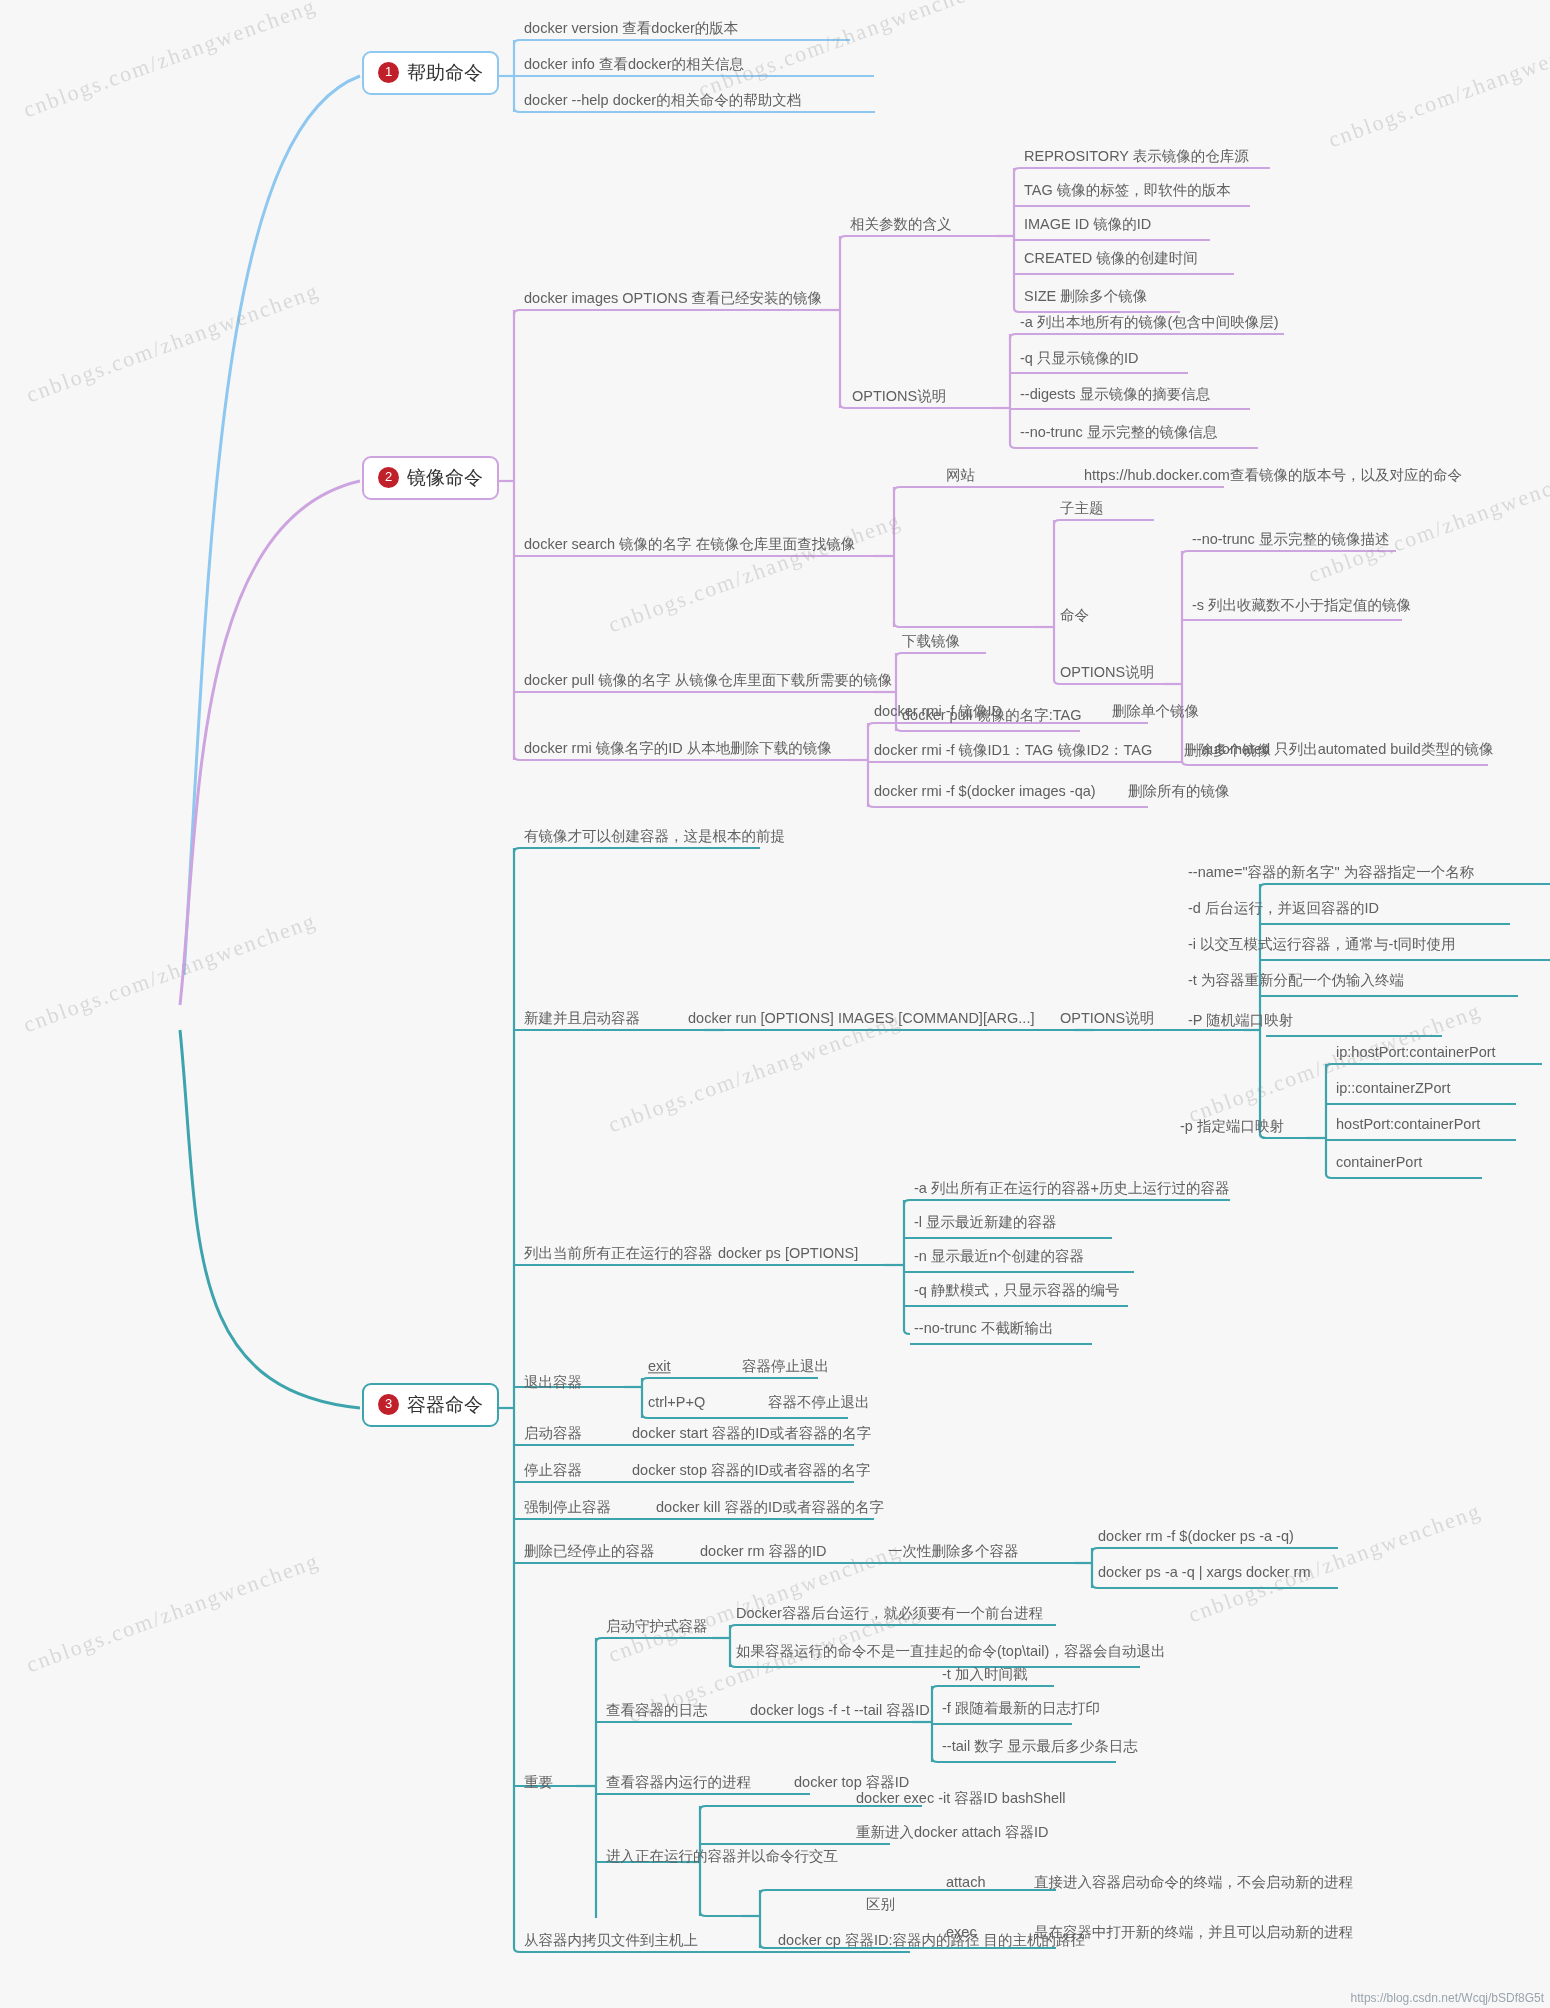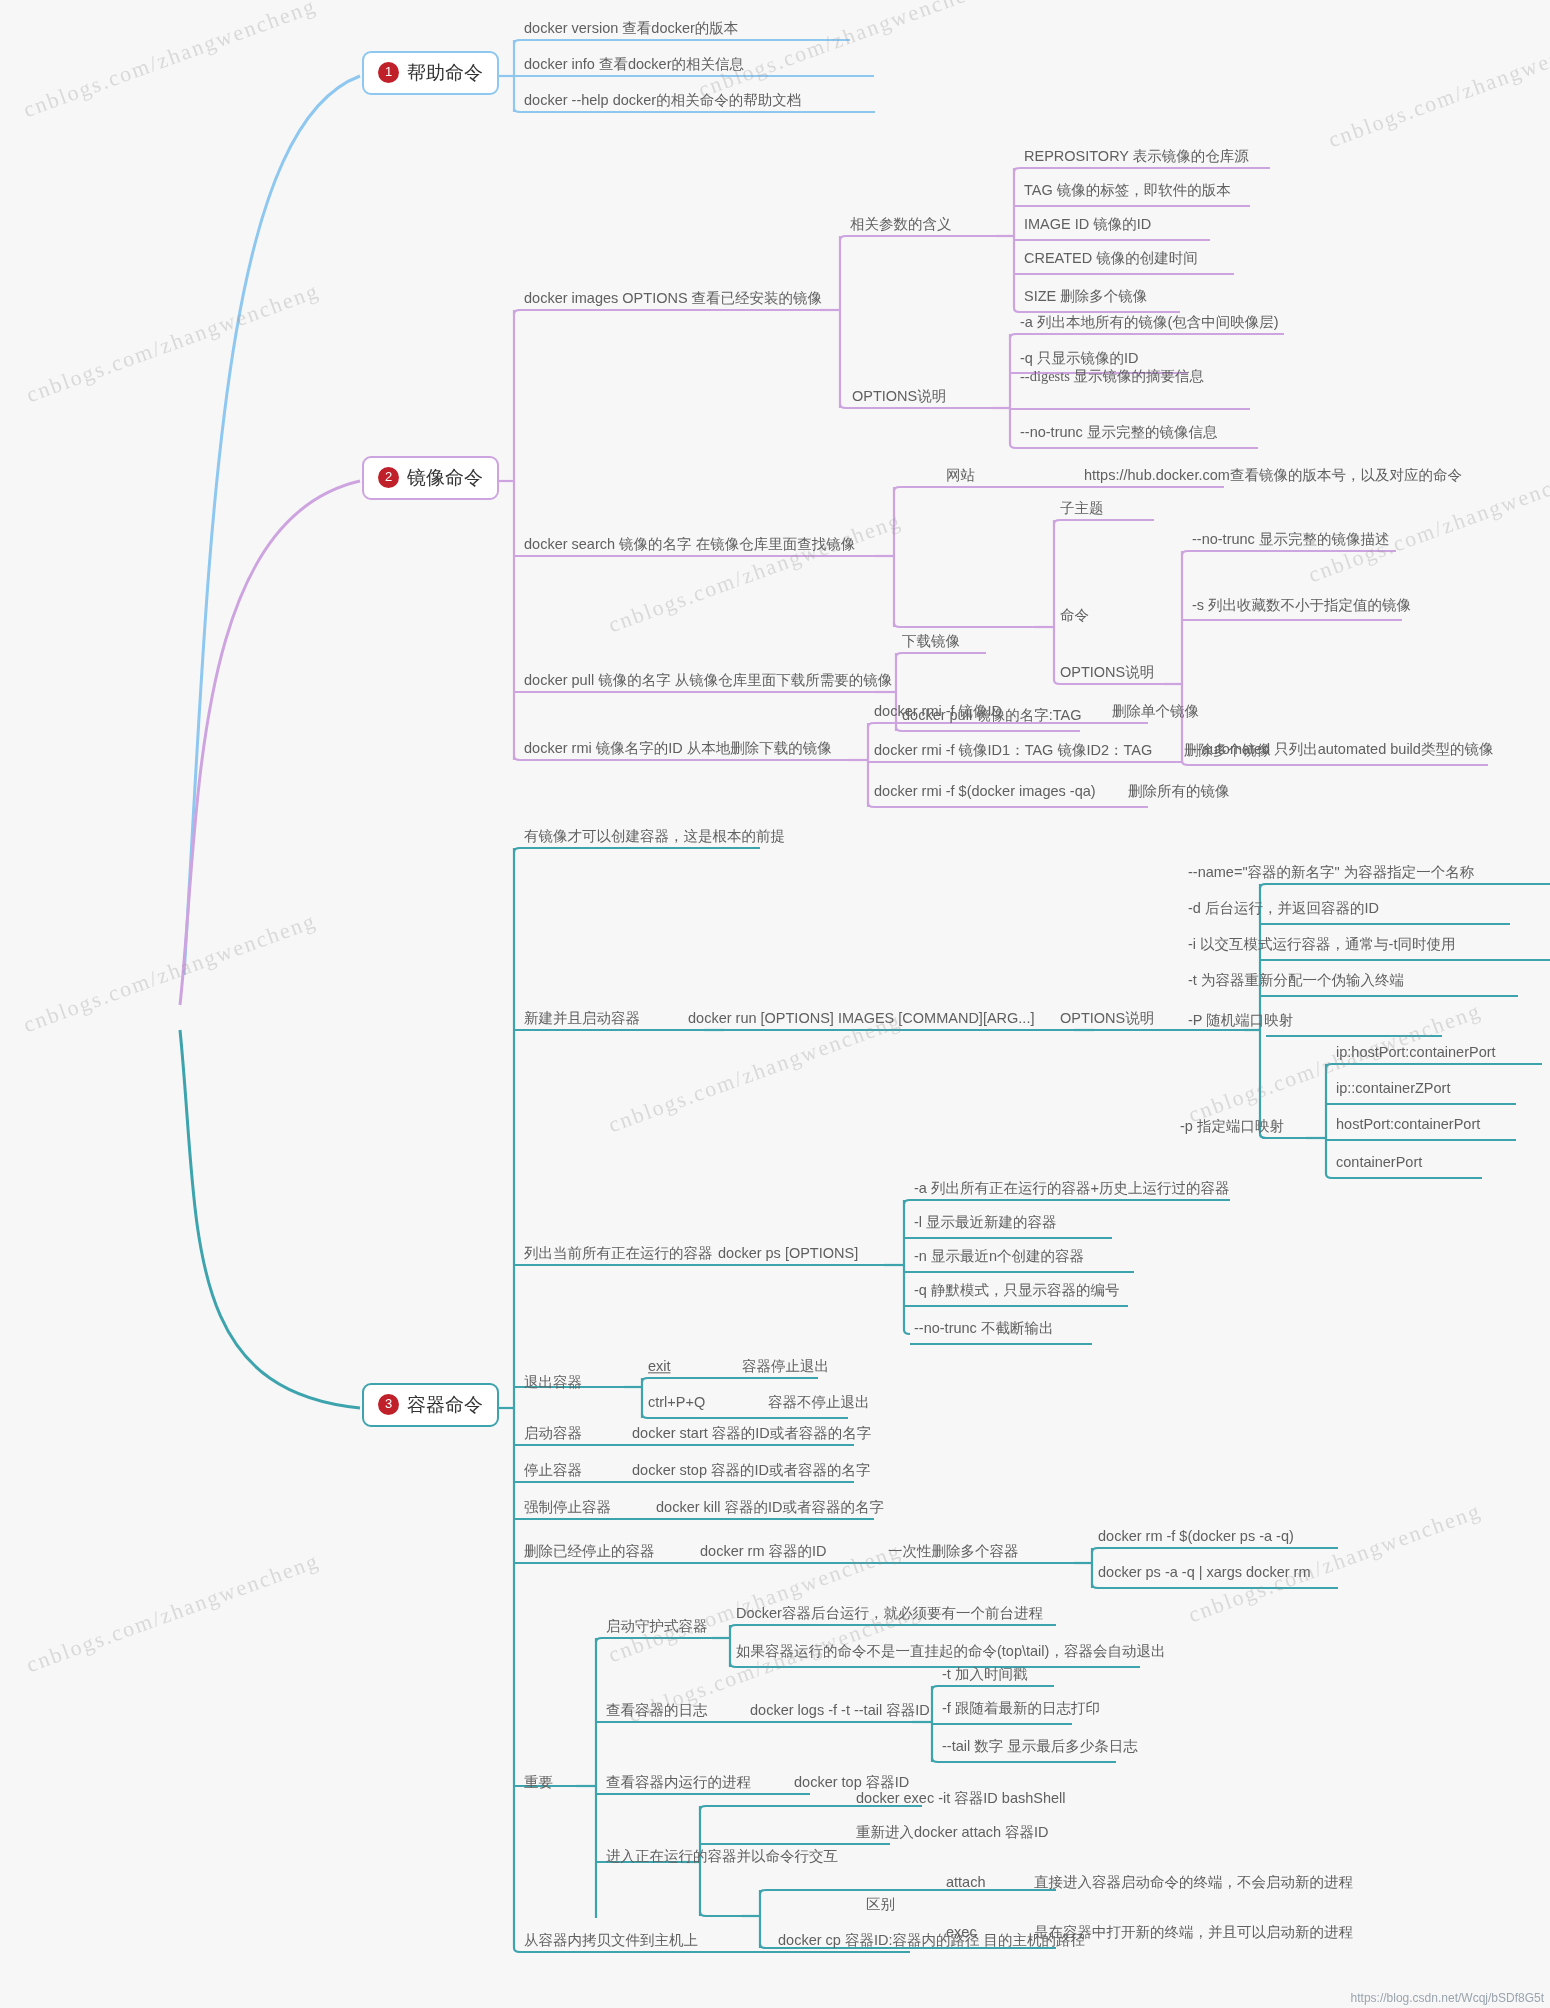--- a/index.html
+++ b/index.html
@@ -238,21 +238,21 @@
   <div class="node leaf" style="left:524px;top:310px;">docker images  OPTIONS 查看已经安装的镜像</div>
   <div class="node leaf" style="left:850px;top:236px;">相关参数的含义</div>
   <div class="node leaf" style="left:1024px;top:168px;">REPROSITORY 表示镜像的仓库源</div>
   <div class="node leaf" style="left:1024px;top:202px;">TAG 镜像的标签，即软件的版本</div>
   <div class="node leaf" style="left:1024px;top:236px;">IMAGE ID 镜像的ID</div>
   <div class="node leaf" style="left:1024px;top:270px;">CREATED 镜像的创建时间</div>
   <div class="node leaf" style="left:1024px;top:308px;">SIZE 删除多个镜像</div>
   <div class="node leaf" style="left:852px;top:408px;">OPTIONS说明</div>
   <div class="node leaf" style="left:1020px;top:334px;">-a 列出本地所有的镜像(包含中间映像层)</div>
   <div class="node leaf" style="left:1020px;top:370px;">-q 只显示镜像的ID</div>
-  <div class="node leaf" style="left:1020px;top:388px;font-family:Liberation Serif, serif;">--digests 显示镜像的摘要信息</div>
+  <div class="node leaf" style="left:1020px;top:406px;">--digests 显示镜像的摘要信息</div>
   <div class="node leaf" style="left:1020px;top:444px;">--no-trunc 显示完整的镜像信息</div>
 
   <div class="node leaf" style="left:524px;top:556px;">docker search 镜像的名字    在镜像仓库里面查找镜像</div>
   <div class="node leaf" style="left:946px;top:487px;">网站</div>
   <div class="node leaf" style="left:1084px;top:487px;">https://hub.docker.com查看镜像的版本号，以及对应的命令</div>
   <div class="node leaf" style="left:1060px;top:627px;">命令</div>
   <div class="node leaf" style="left:1060px;top:520px;">子主题</div>
   <div class="node leaf" style="left:1060px;top:684px;">OPTIONS说明</div>
   <div class="node leaf" style="left:1192px;top:551px;">--no-trunc 显示完整的镜像描述</div>
   <div class="node leaf" style="left:1192px;top:617px;">-s 列出收藏数不小于指定值的镜像</div>

